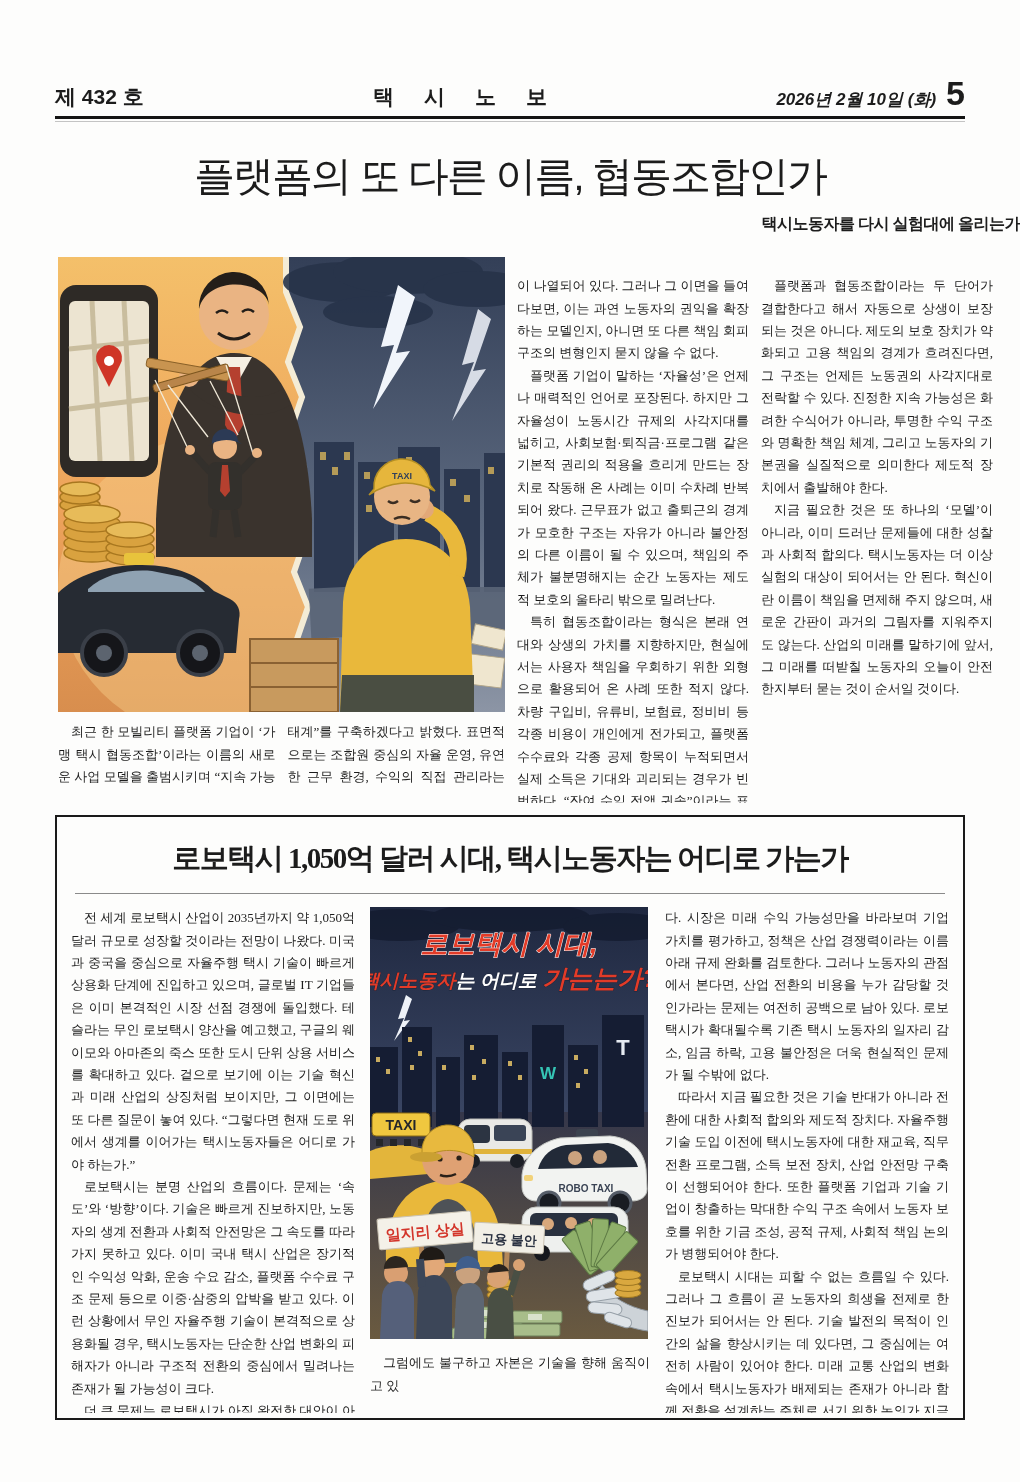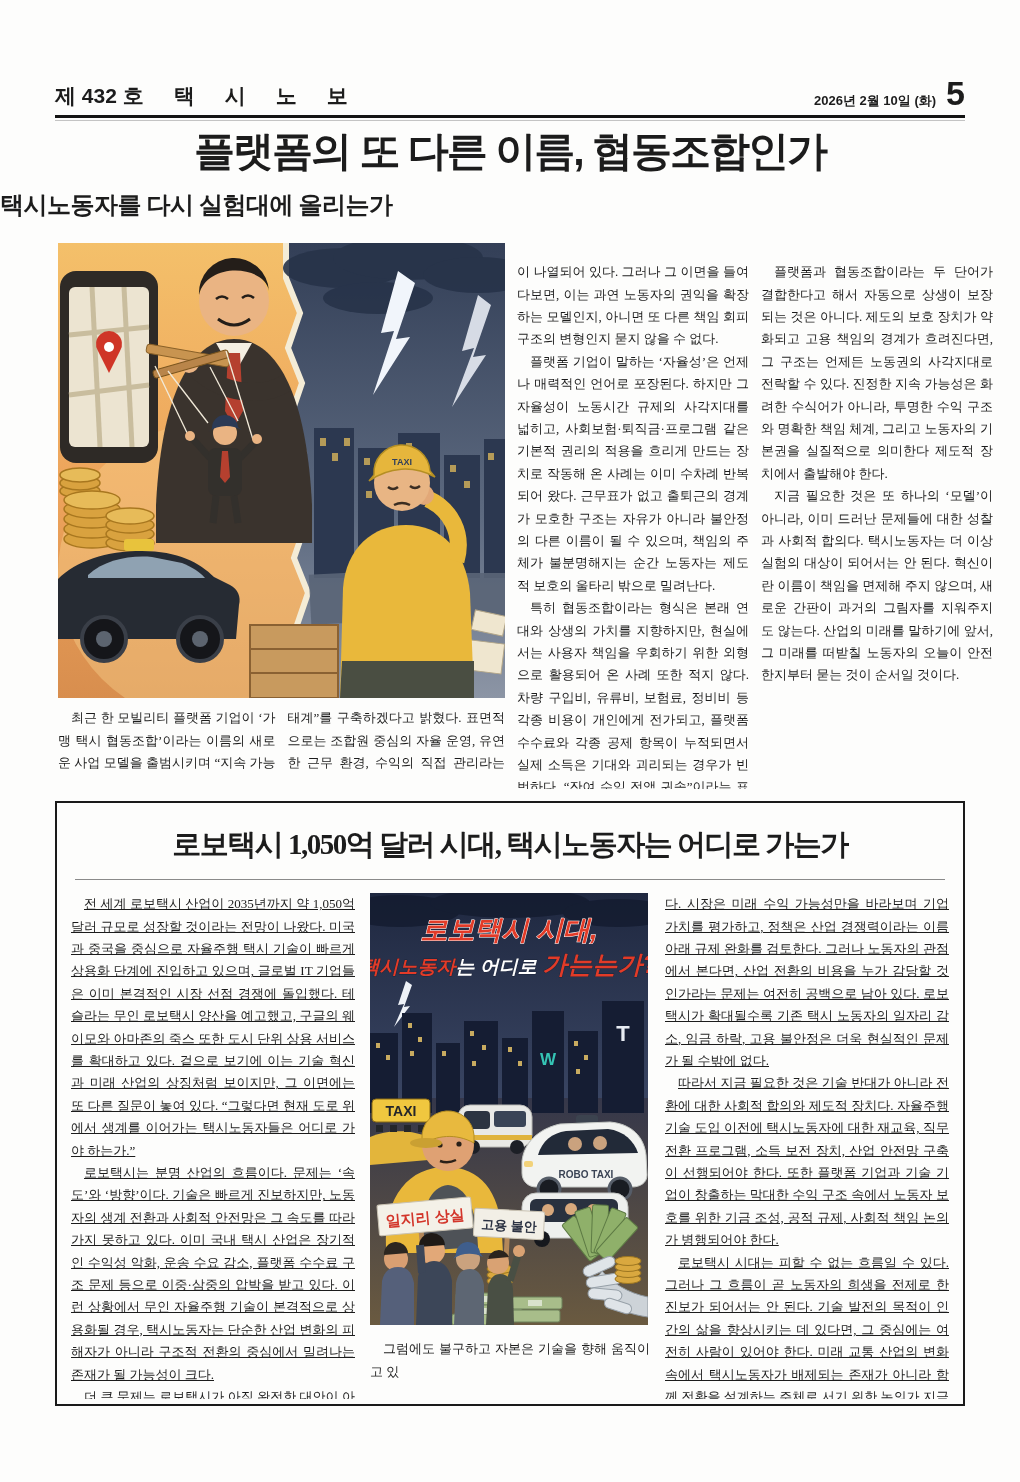--- a/index.html
+++ b/index.html
@@ -3,43 +3,43 @@
 <meta charset="utf-8">
 <style>
   html,body{margin:0;padding:0;}
   body{
     width:1020px;height:1482px;overflow:hidden;background:#fdfdfc;
     font-family:"Liberation Serif", serif;color:#1c1c1c;position:relative;
   }
   
   .hdr{display:flex;justify-content:space-between;align-items:flex-end;margin:0 55px;padding-top:76px;}
   .hdr .issue{font-family:"Liberation Sans",sans-serif;font-weight:700;font-size:21px;}
-  .hdr .masthead{font-family:"Liberation Sans",sans-serif;font-weight:700;font-size:21px;letter-spacing:30px;text-indent:30px;flex:1;}
+  .hdr .masthead{font-family:"Liberation Sans",sans-serif;font-weight:700;font-size:21px;letter-spacing:30px;text-indent:30px;flex:1;text-align:center;}
   .hdr .dateblock{display:flex;align-items:baseline;gap:10px;}
-  .hdr .date{font-family:"Liberation Sans",sans-serif;font-weight:700;font-size:13px;}
+  .hdr .date{font-family:"Liberation Sans",sans-serif;font-weight:700;font-size:17px;font-style:italic;}
   .hdr .pagenum{font-family:"Liberation Sans",sans-serif;font-weight:700;font-size:34px;line-height:1;}
   .rule1{margin:5px 55px 0;border-top:3px solid #141414;}
   .rule2{margin:2px 55px 0;border-top:1px solid #c4c4c4;}
   
-  .a1-title{margin:8px 40px 0;text-align:center;font-family:"Liberation Sans",sans-serif;font-weight:700;font-size:41px;letter-spacing:-2px;line-height:1.1;}
-  .a1-sub{margin:15px 0 0;text-align:left;font-weight:700;font-size:24px;letter-spacing:-0.5px;}
+  .a1-title{margin:32px 40px 0;text-align:center;font-family:"Liberation Sans",sans-serif;font-weight:400;font-size:41px;letter-spacing:-2px;line-height:1.1;}
+  .a1-sub{margin:15px 0 0;text-align:right;font-weight:700;font-size:16px;letter-spacing:-0.5px;}
   .a1-cols{margin:22px 27px 0 58px;display:flex;gap:12px;height:546px;}
   .a1-left{width:447px;flex:none;}
   .illo1{width:447px;height:455px;display:block;}
   .a1-intro{display:flex;gap:12px;margin-top:9px;}
   .a1-intro p{flex:1;margin:0;font-size:13px;line-height:22.4px;text-align:justify;overflow:hidden;height:72px;}
   .a1-col{flex:1;font-size:13px;line-height:22.4px;text-align:justify;overflow:hidden;margin-top:18px;}
   .a1-col p, .box-col p{margin:0;}
   p.ind{text-indent:13px;}
   
   .box{margin:12px 55px 16px;border:2px solid #1a1a1a;height:605px;box-sizing:border-box;padding:14px 14px 0;overflow:hidden;}
   .box-title{margin:8px 0 0;text-align:center;font-weight:700;font-size:29px;letter-spacing:-1.5px;}
   .box-rule{border-top:1px solid #8a8a8a;margin:14px 4px 13px;}
   .box-cols{display:flex;gap:15px;}
-  .box-col{flex:1;font-size:13px;line-height:22.4px;text-align:justify;height:506px;overflow:hidden;text-decoration:underline;}
+  .box-col{flex:1;font-size:13px;line-height:22.4px;text-align:justify;height:506px;overflow:hidden;}
   .box-mid{width:280px;flex:none;height:506px;overflow:hidden;}
   .illo2{width:278px;height:432px;display:block;}
   .box-mid .below{margin-top:7px;font-size:13px;line-height:22.4px;text-align:justify;}
   svg text{font-family:"Liberation Sans",sans-serif;}
 </style>
 </head>
 <body>
 
 <div class="hdr">
   <span class="issue">제 432 호</span>

